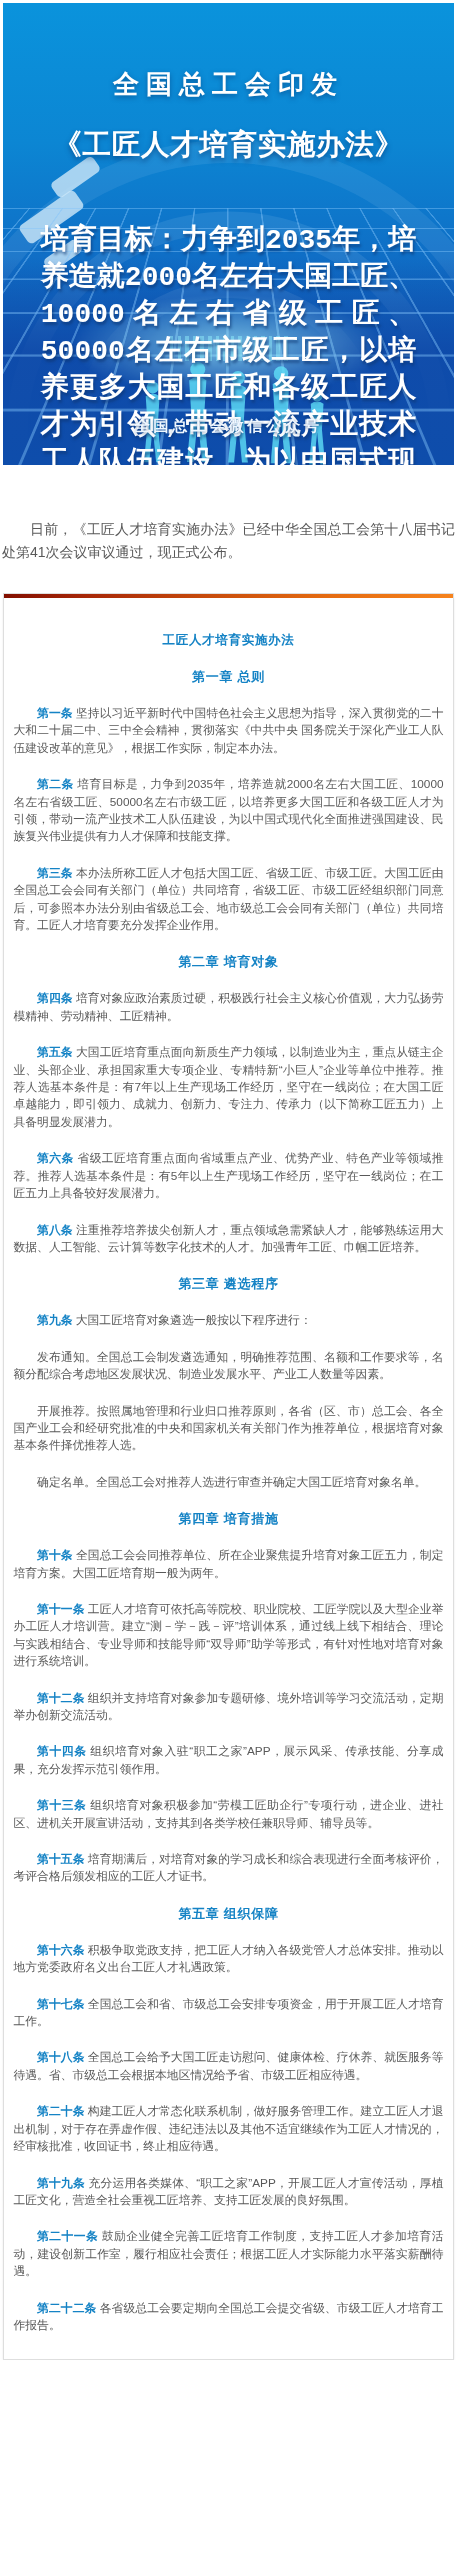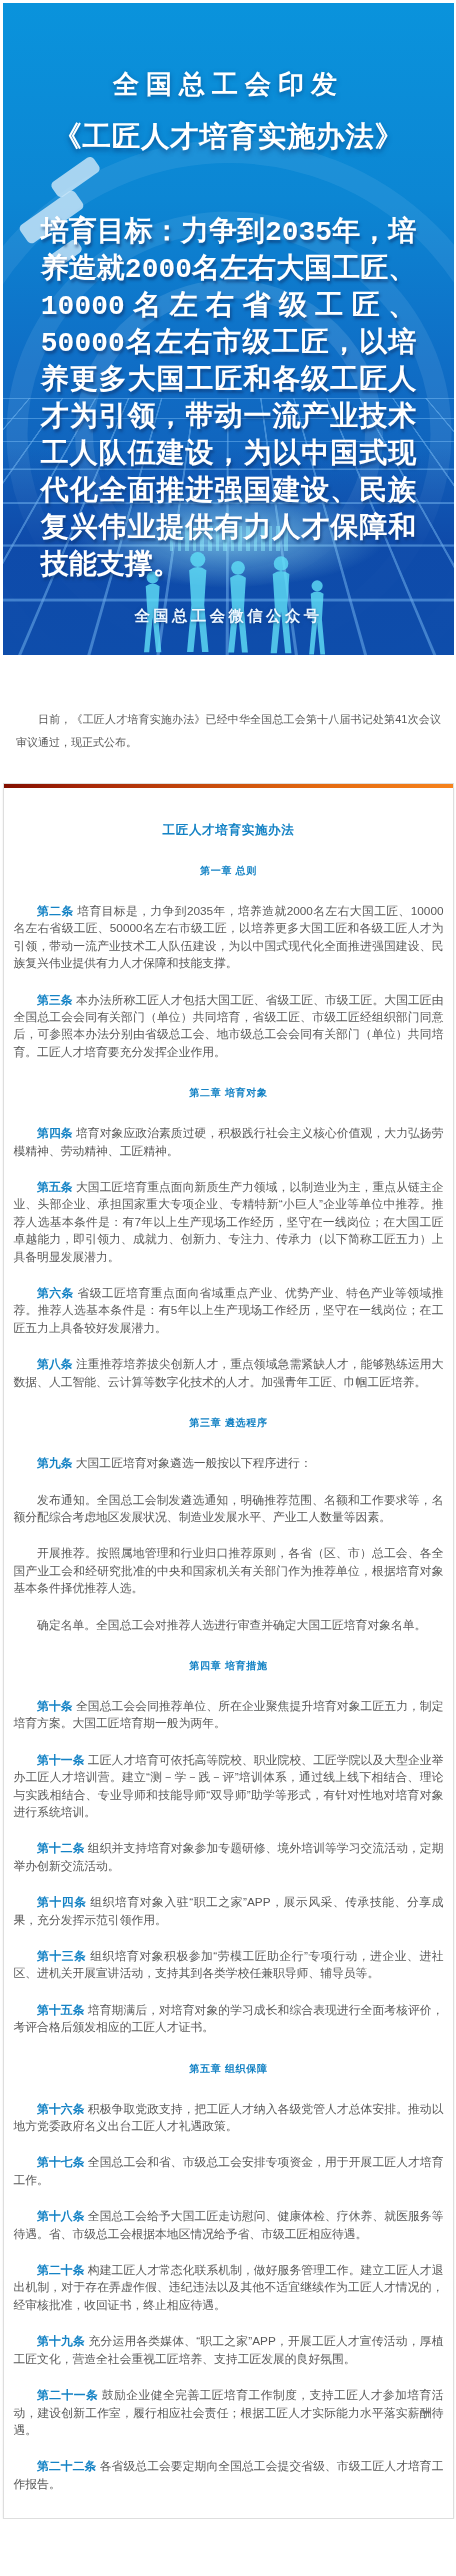--- a/index.html
+++ b/index.html
@@ -8,21 +8,21 @@
     background:#ffffff;
     font-family:"Liberation Sans", sans-serif;
     -webkit-font-smoothing:antialiased;
   }
   .page{width:457px;overflow:hidden;background:#fff;}
 
   
   .banner{
     position:relative;
     margin:2.8px;
-    height:652px;
+    height:462px;
     overflow:hidden;
     background:linear-gradient(180deg,#0a93dc 0%,#0c86d3 30%,#0f6ec6 55%,#1160ba 75%,#1156b2 100%);
   }
   .arc{position:absolute;left:50%;top:431px;transform:translate(-50%,-50%);border-radius:50%;pointer-events:none;}
   .arc1{width:542px;height:542px;border:23.6px solid rgba(210,235,252,.09);}
   .arc2{width:403px;height:403px;border:21px solid rgba(210,235,252,.10);}
   .arc3{width:272px;height:272px;border:18px solid rgba(220,240,255,.13);}
   .stroke{position:absolute;background:rgba(201,229,248,.82);border-radius:4.9px;transform:rotate(-35deg);}
   .stroke1{left:47px;top:165px;width:51px;height:18px;}
   .stroke2{left:15.3px;top:203px;width:67px;height:22px;}
@@ -43,60 +43,60 @@
     background:repeating-linear-gradient(90deg,rgba(150,245,255,.8) 0 3.5px,transparent 3.5px 7.6px);}
   .figures{position:absolute;bottom:-4.2px;left:50%;transform:translateX(-50%);}
 
   .banner-title1{
     position:relative;text-align:center;padding-top:64px;
     color:#fff;font-family:"DejaVu Serif","Liberation Serif",serif;
     font-weight:bold;font-size:26px;letter-spacing:7px;
     text-shadow:0 2.1px 4.9px rgba(6,48,105,.55);
   }
   .banner-title2{
-    position:relative;text-align:center;margin-top:16px;
+    position:relative;text-align:center;margin-top:24px;
     color:#fff;font-weight:bold;font-size:28.5px;letter-spacing:0.7px;
     text-shadow:0 2.8px 5.6px rgba(6,48,105,.55);
   }
   .banner-goal{
     position:relative;margin:58px 38px 0;
     color:#fff;font-family:Liberation Mono, monospace;
     font-weight:bold;font-size:28px;line-height:37px;text-align:justify;
     text-shadow:1.4px 2.8px 2.8px rgba(14,52,110,.6);
   }
   .banner-source{
     position:absolute;bottom:28px;left:0;right:0;text-align:center;
     color:#eef7ff;font-family:"DejaVu Serif","Liberation Serif",serif;
     font-weight:bold;font-size:15.3px;letter-spacing:3.5px;
     text-shadow:0 1.4px 3.5px rgba(6,48,105,.6);
   }
 
   
   .intro{
-    margin:53px 16px 0;
-    color:#595959;font-size:11px;line-height:23px;
+    margin:53px 2px 0;
+    color:#595959;font-size:14px;line-height:23px;
     text-indent:2em;text-align:justify;
   }
 
   
   .doc-box{
     margin:29px 2.8px 0;
     border:0.7px solid #dedede;
     box-shadow:0 2.1px 2.8px -1.4px rgba(0,0,0,.18);
     background:#fff;
   }
   .doc-topbar{height:4.2px;background:linear-gradient(90deg,#820f00 0%,#a72708 18%,#c74b0c 45%,#e56b11 72%,#f6831d 100%);}
   .doc-inner{padding:18px 9.7px 25px;}
   .doc-title{
     margin:16px;
     color:#1583c5;font-size:12.5px;font-weight:bold;text-align:center;letter-spacing:0.7px;
   }
   .chapter-heading{
-    margin:25px 0;
-    color:#1583c5;font-size:10px;font-weight:bold;text-align:center;letter-spacing:0.7px;
+    margin:19px 0;
+    color:#1583c5;font-size:13px;font-weight:bold;text-align:center;letter-spacing:0.7px;
   }
   .article-p{
     margin:19px 0;
     color:#595959;font-size:11.8px;line-height:17.4px;
     text-indent:2em;text-align:justify;
   }
   .article-p:last-child{margin-bottom:0;}
   .article-label{color:#1583c5;font-weight:bold;}
 </style>
 </head>
@@ -146,20 +146,21 @@
   </div>
 
   <p class="intro">日前，《工匠人才培育实施办法》已经中华全国总工会第十八届书记处第41次会议审议通过，现正式公布。</p>
 
   <div class="doc-box">
     <div class="doc-topbar"></div>
     <div class="doc-inner">
       <div class="doc-title">工匠人才培育实施办法</div>
       <div>
           <div class="chapter-heading">第一章 总则</div>
+          <p class="article-p"><span class="article-label">第一条</span> 坚持以习近平新时代中国特色社会主义思想为指导，深入贯彻党的二十大和二十届二中、三中全会精神，贯彻落实《中共中央 国务院关于深化产业工人队伍建设改革的意见》，根据工作实际，制定本办法。</p>
           <p class="article-p"><span class="article-label">第二条</span> 培育目标是，力争到2035年，培养造就2000名左右大国工匠、10000名左右省级工匠、50000名左右市级工匠，以培养更多大国工匠和各级工匠人才为引领，带动一流产业技术工人队伍建设，为以中国式现代化全面推进强国建设、民族复兴伟业提供有力人才保障和技能支撑。</p>
           <p class="article-p"><span class="article-label">第三条</span> 本办法所称工匠人才包括大国工匠、省级工匠、市级工匠。大国工匠由全国总工会会同有关部门（单位）共同培育，省级工匠、市级工匠经组织部门同意后，可参照本办法分别由省级总工会、地市级总工会会同有关部门（单位）共同培育。工匠人才培育要充分发挥企业作用。</p>
           <div class="chapter-heading">第二章 培育对象</div>
           <p class="article-p"><span class="article-label">第四条</span> 培育对象应政治素质过硬，积极践行社会主义核心价值观，大力弘扬劳模精神、劳动精神、工匠精神。</p>
           <p class="article-p"><span class="article-label">第五条</span> 大国工匠培育重点面向新质生产力领域，以制造业为主，重点从链主企业、头部企业、承担国家重大专项企业、专精特新“小巨人”企业等单位中推荐。推荐人选基本条件是：有7年以上生产现场工作经历，坚守在一线岗位；在大国工匠卓越能力，即引领力、成就力、创新力、专注力、传承力（以下简称工匠五力）上具备明显发展潜力。</p>
           <p class="article-p"><span class="article-label">第六条</span> 省级工匠培育重点面向省域重点产业、优势产业、特色产业等领域推荐。推荐人选基本条件是：有5年以上生产现场工作经历，坚守在一线岗位；在工匠五力上具备较好发展潜力。</p>
           <p class="article-p"><span class="article-label">第八条</span> 注重推荐培养拔尖创新人才，重点领域急需紧缺人才，能够熟练运用大数据、人工智能、云计算等数字化技术的人才。加强青年工匠、巾帼工匠培养。</p>
           <div class="chapter-heading">第三章 遴选程序</div>
           <p class="article-p"><span class="article-label">第九条</span> 大国工匠培育对象遴选一般按以下程序进行：</p>
           <p class="article-p">发布通知。全国总工会制发遴选通知，明确推荐范围、名额和工作要求等，名额分配综合考虑地区发展状况、制造业发展水平、产业工人数量等因素。</p>

